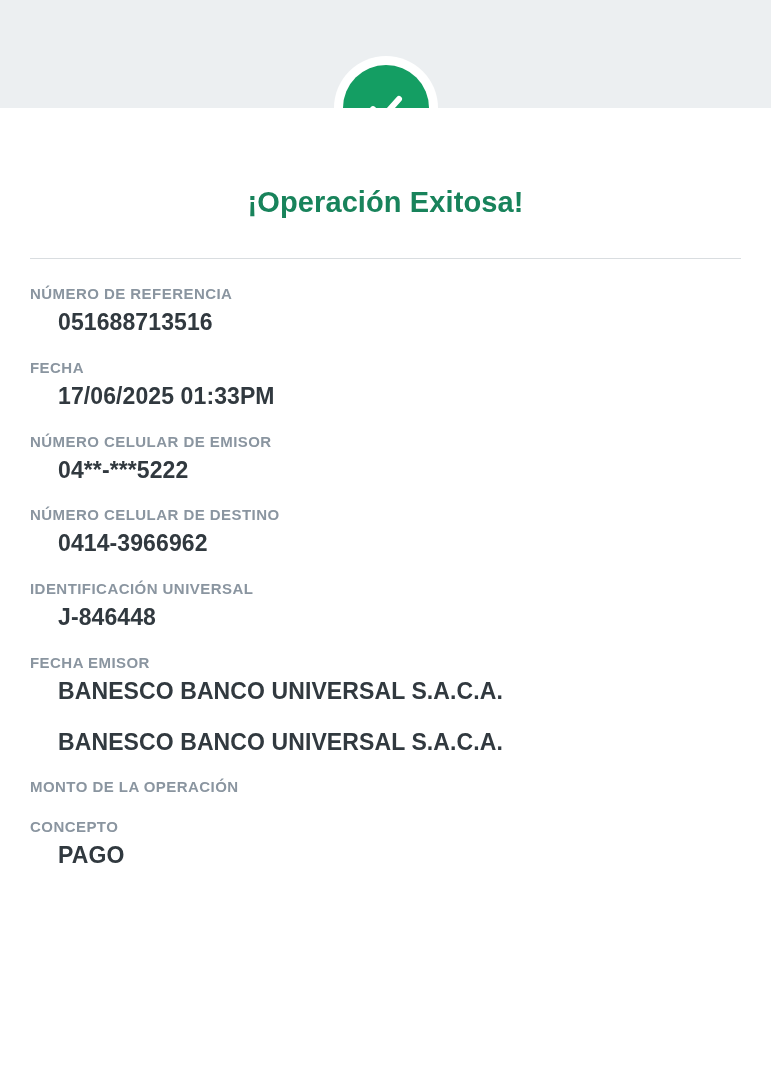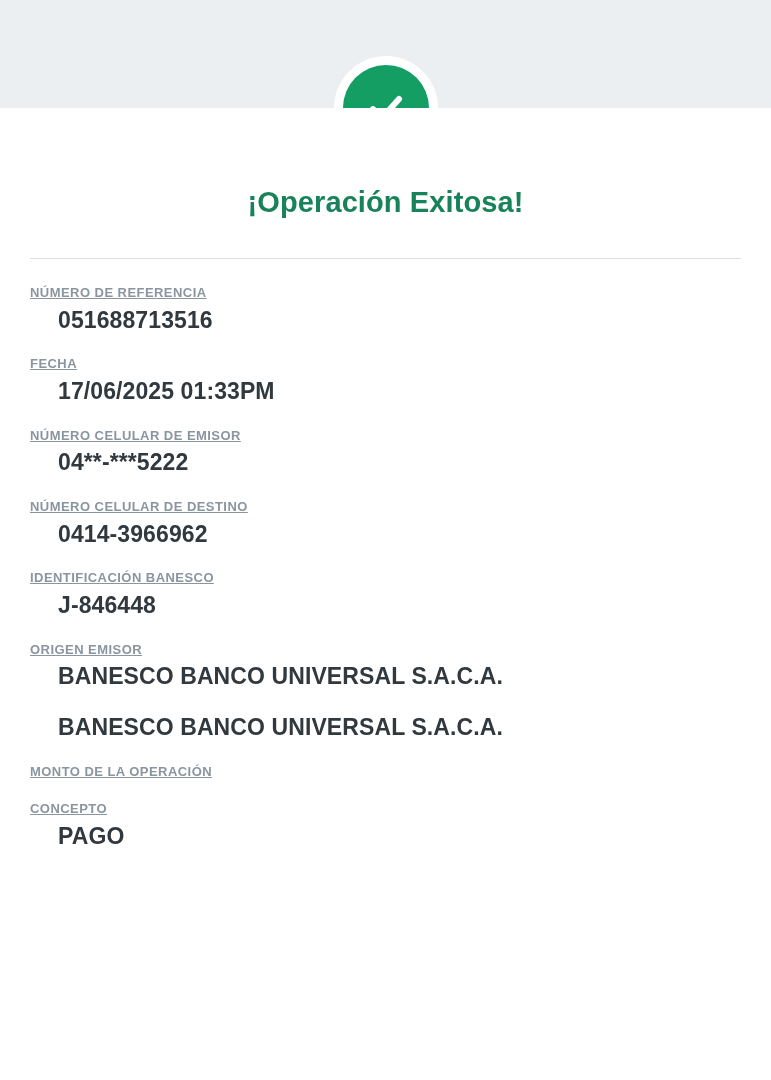--- a/index.html
+++ b/index.html
@@ -85,25 +85,24 @@
     margin-top: 26px;
   }
   .field {
     margin-bottom: 22px;
   }
   .field:last-child {
     margin-bottom: 0;
   }
   .field-label {
     color: #8a95a0;
-    font-size: 13px;
+    font-size: 15px;
     font-weight: bold;
     letter-spacing: 0.45px;
     line-height: 1.2;
-    text-decoration: underline;
   }
   .field-value {
     color: #31393f;
     font-size: 23px;
     font-weight: bold;
     letter-spacing: 0.1px;
     line-height: 1.25;
     margin-top: 5px;
     margin-left: 28px;
   }
@@ -147,26 +146,26 @@
         <div class="field-label">NÚMERO CELULAR DE EMISOR</div>
         <div class="field-value">04**-***5222</div>
       </div>
 
       <div class="field">
         <div class="field-label">NÚMERO CELULAR DE DESTINO</div>
         <div class="field-value">0414-3966962</div>
       </div>
 
       <div class="field">
-        <div class="field-label">IDENTIFICACIÓN BANESCO</div>
+        <div class="field-label">IDENTIFICACIÓN UNIVERSAL</div>
         <div class="field-value">J-846448</div>
       </div>
 
       <div class="field">
-        <div class="field-label">ORIGEN EMISOR</div>
+        <div class="field-label">FECHA EMISOR</div>
         <div class="field-value">BANESCO BANCO UNIVERSAL S.A.C.A.</div>
       </div>
 
       <div class="field">
         <div class="field-value">BANESCO BANCO UNIVERSAL S.A.C.A.</div>
       </div>
 
       <div class="field">
         <div class="field-label">MONTO DE LA OPERACIÓN</div>
       </div>

